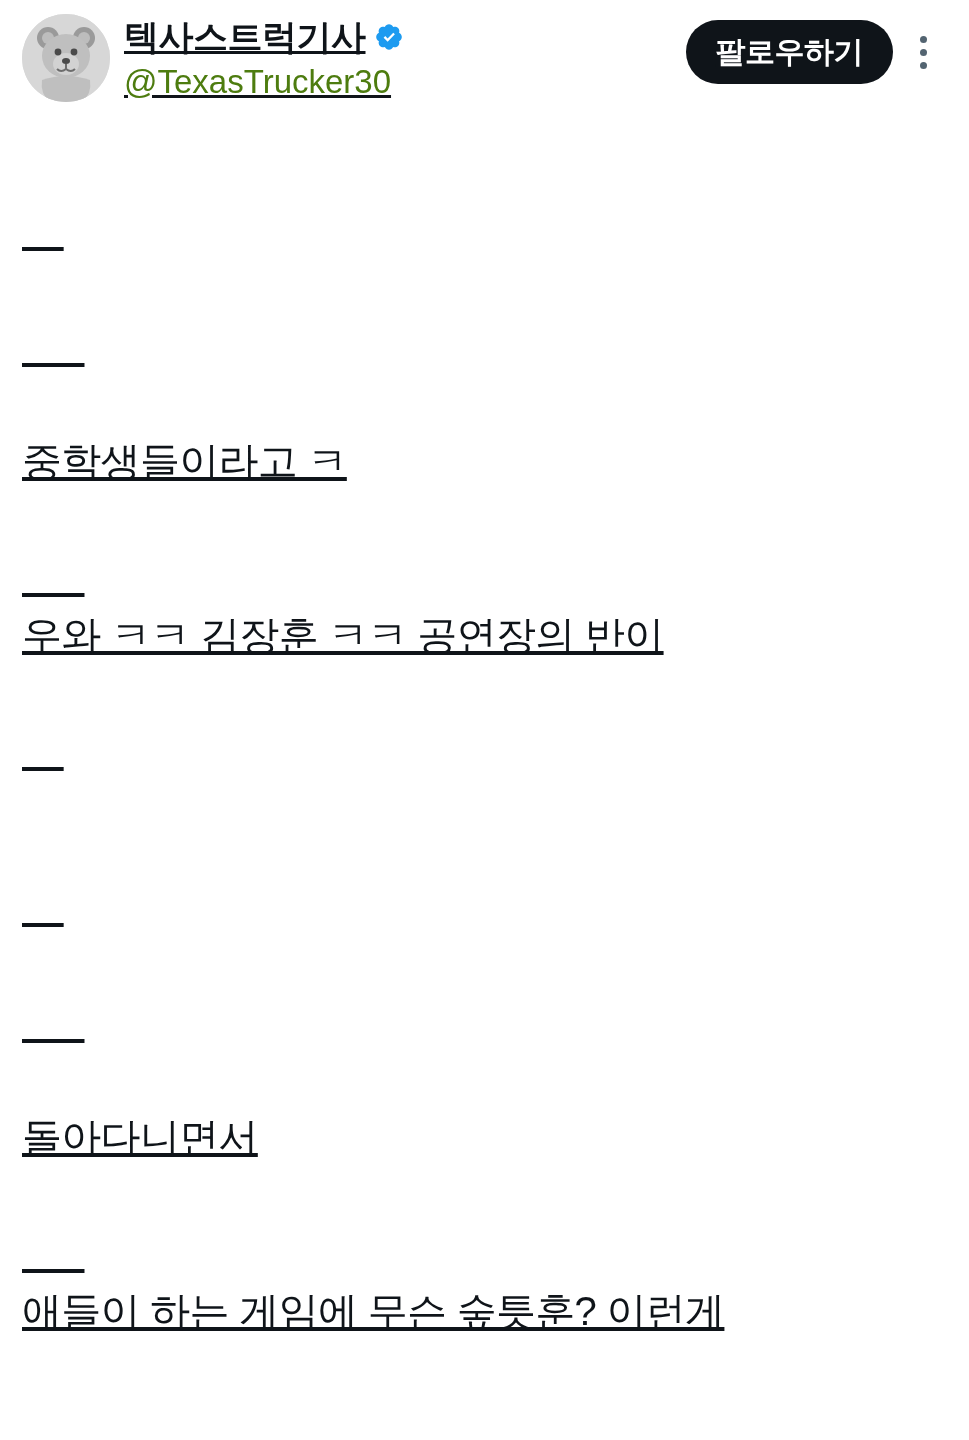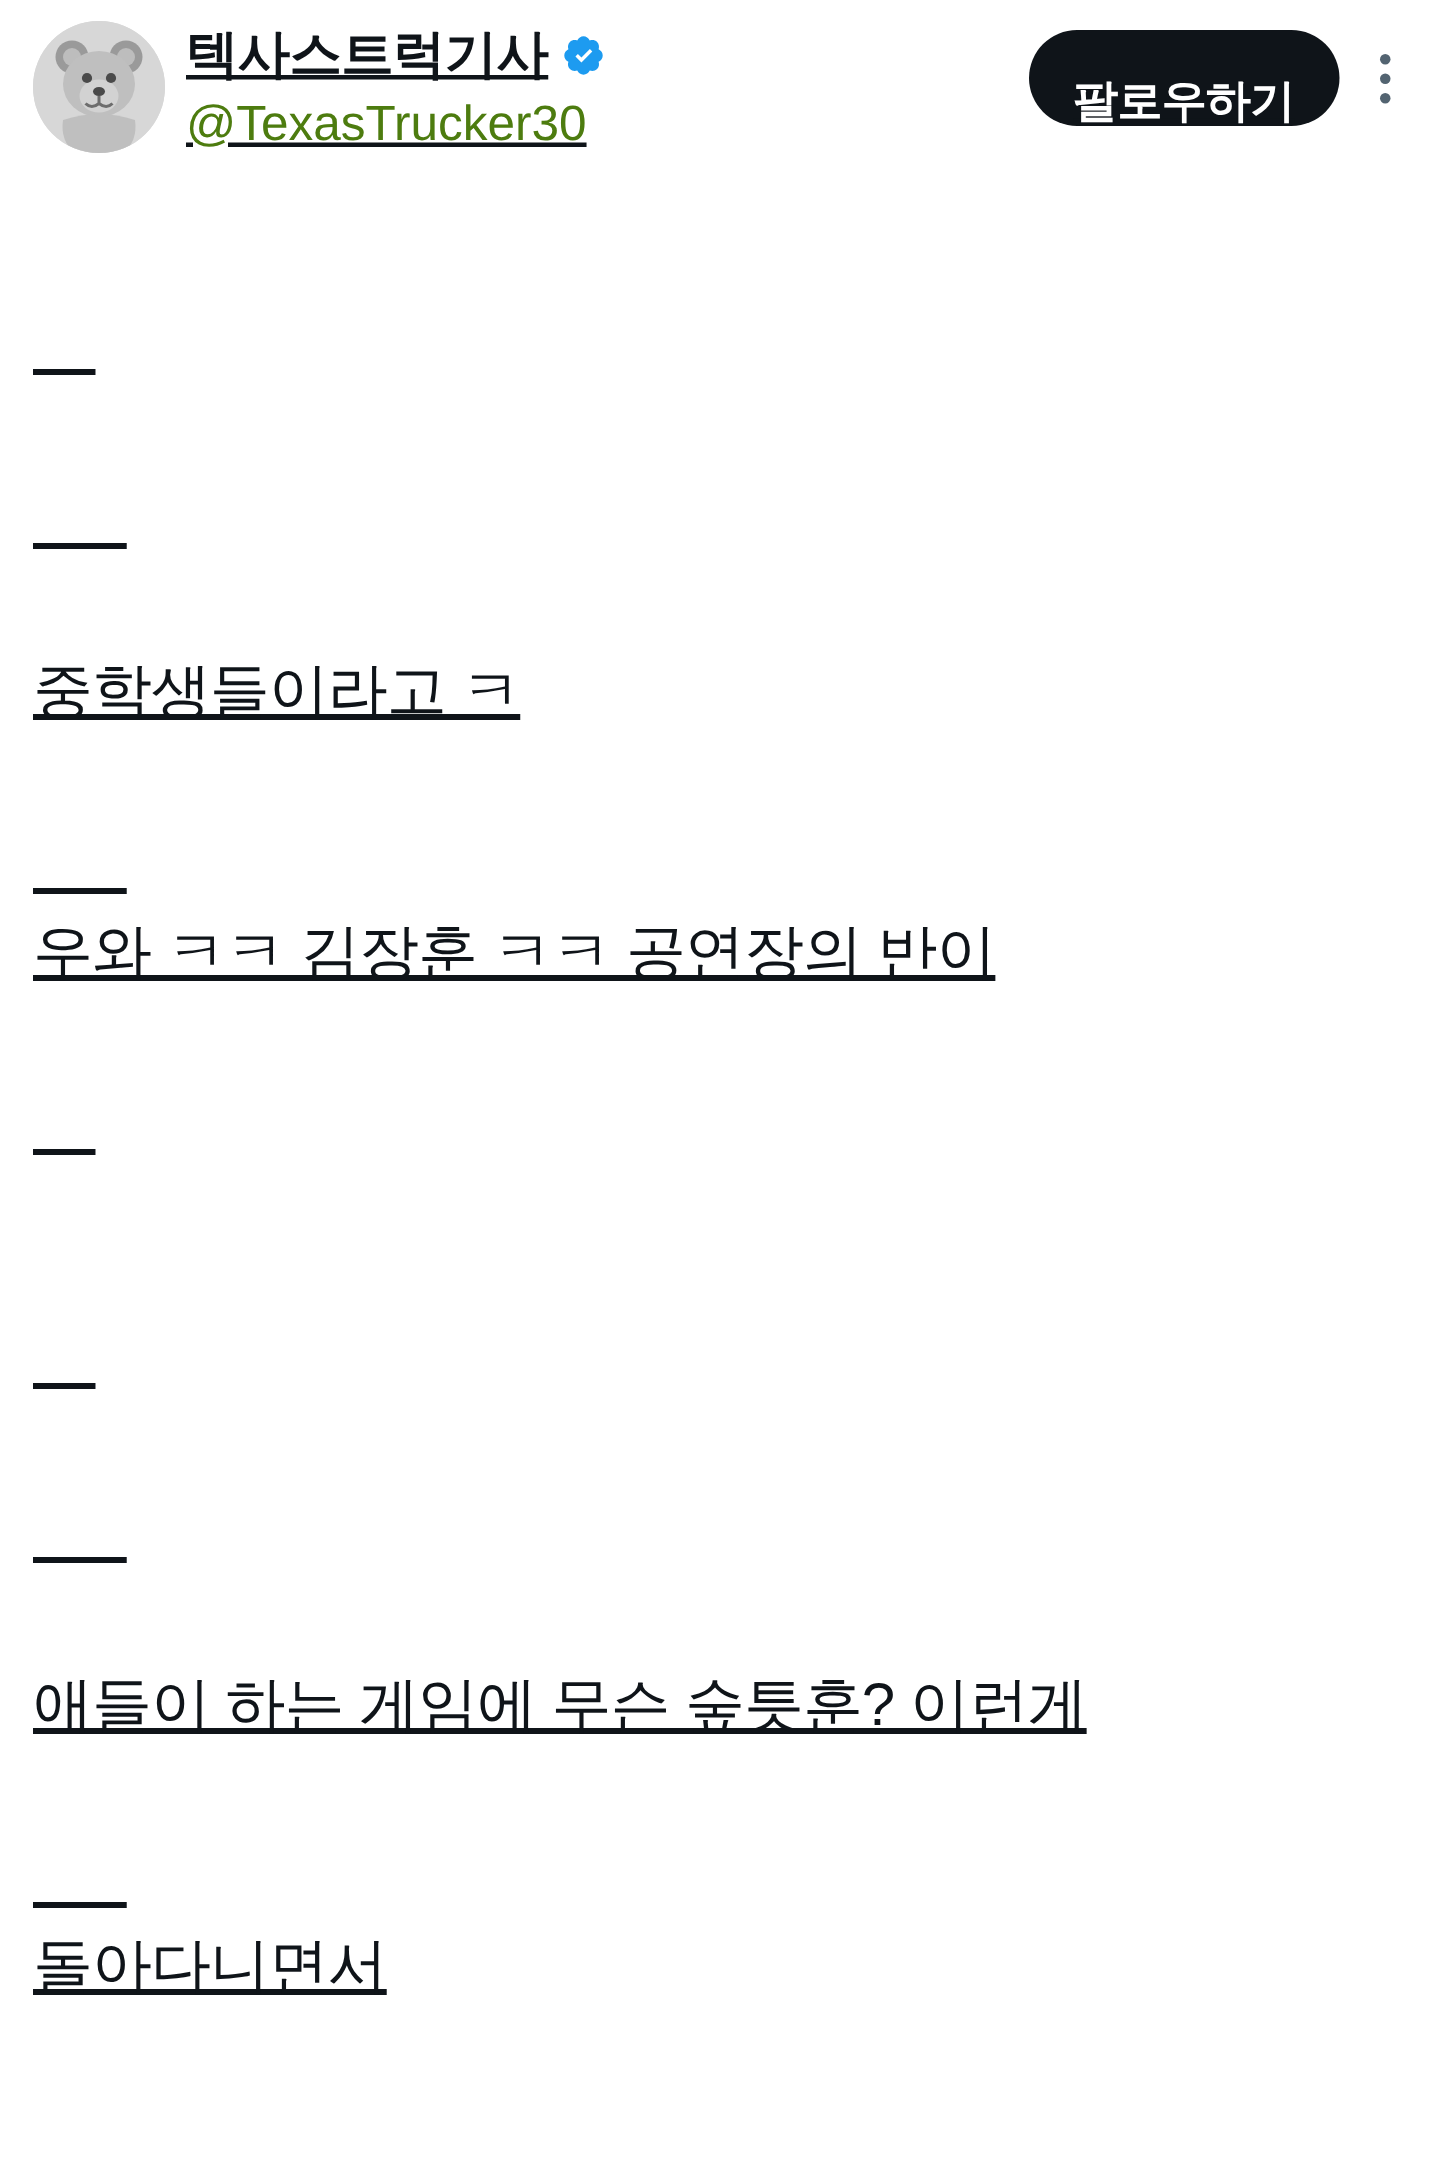--- a/index.html
+++ b/index.html
@@ -86,21 +86,21 @@
   }
   .follow-btn {
     background: #0f1419;
     color: #ffffff;
     border: none;
     border-radius: 40px;
     font-family: "Liberation Sans", sans-serif;
     font-size: 30px;
     font-weight: bold;
     letter-spacing: -0.5px;
-    padding: 16px 30px;
+    padding: 0 30px;
     height: 64px;
     line-height: 64px;
     cursor: pointer;
     white-space: nowrap;
   }
   .more-btn {
     width: 48px;
     height: 64px;
     display: flex;
     flex-direction: column;
@@ -182,22 +182,22 @@
       </button>
     </div>
   </div>
 
   <div class="tweet-body">
     <p class="para">
       </p><div>중학생들이라고 ㅋ</div>
       <div>우와 ㅋㅋ 김장훈 ㅋㅋ 공연장의 반이</div>
     <p></p>
     <p class="para">
-      </p><div>애들이 하는 게임에 무슨 숲틋훈? 이런게</div>
-      <div>돌아다니면서</div>
+      </p><div>돌아다니면서</div>
+      <div>애들이 하는 게임에 무슨 숲틋훈? 이런게</div>
       
     <p></p>
     
       
     <p></p>
     
       
     <p></p>
     
       

